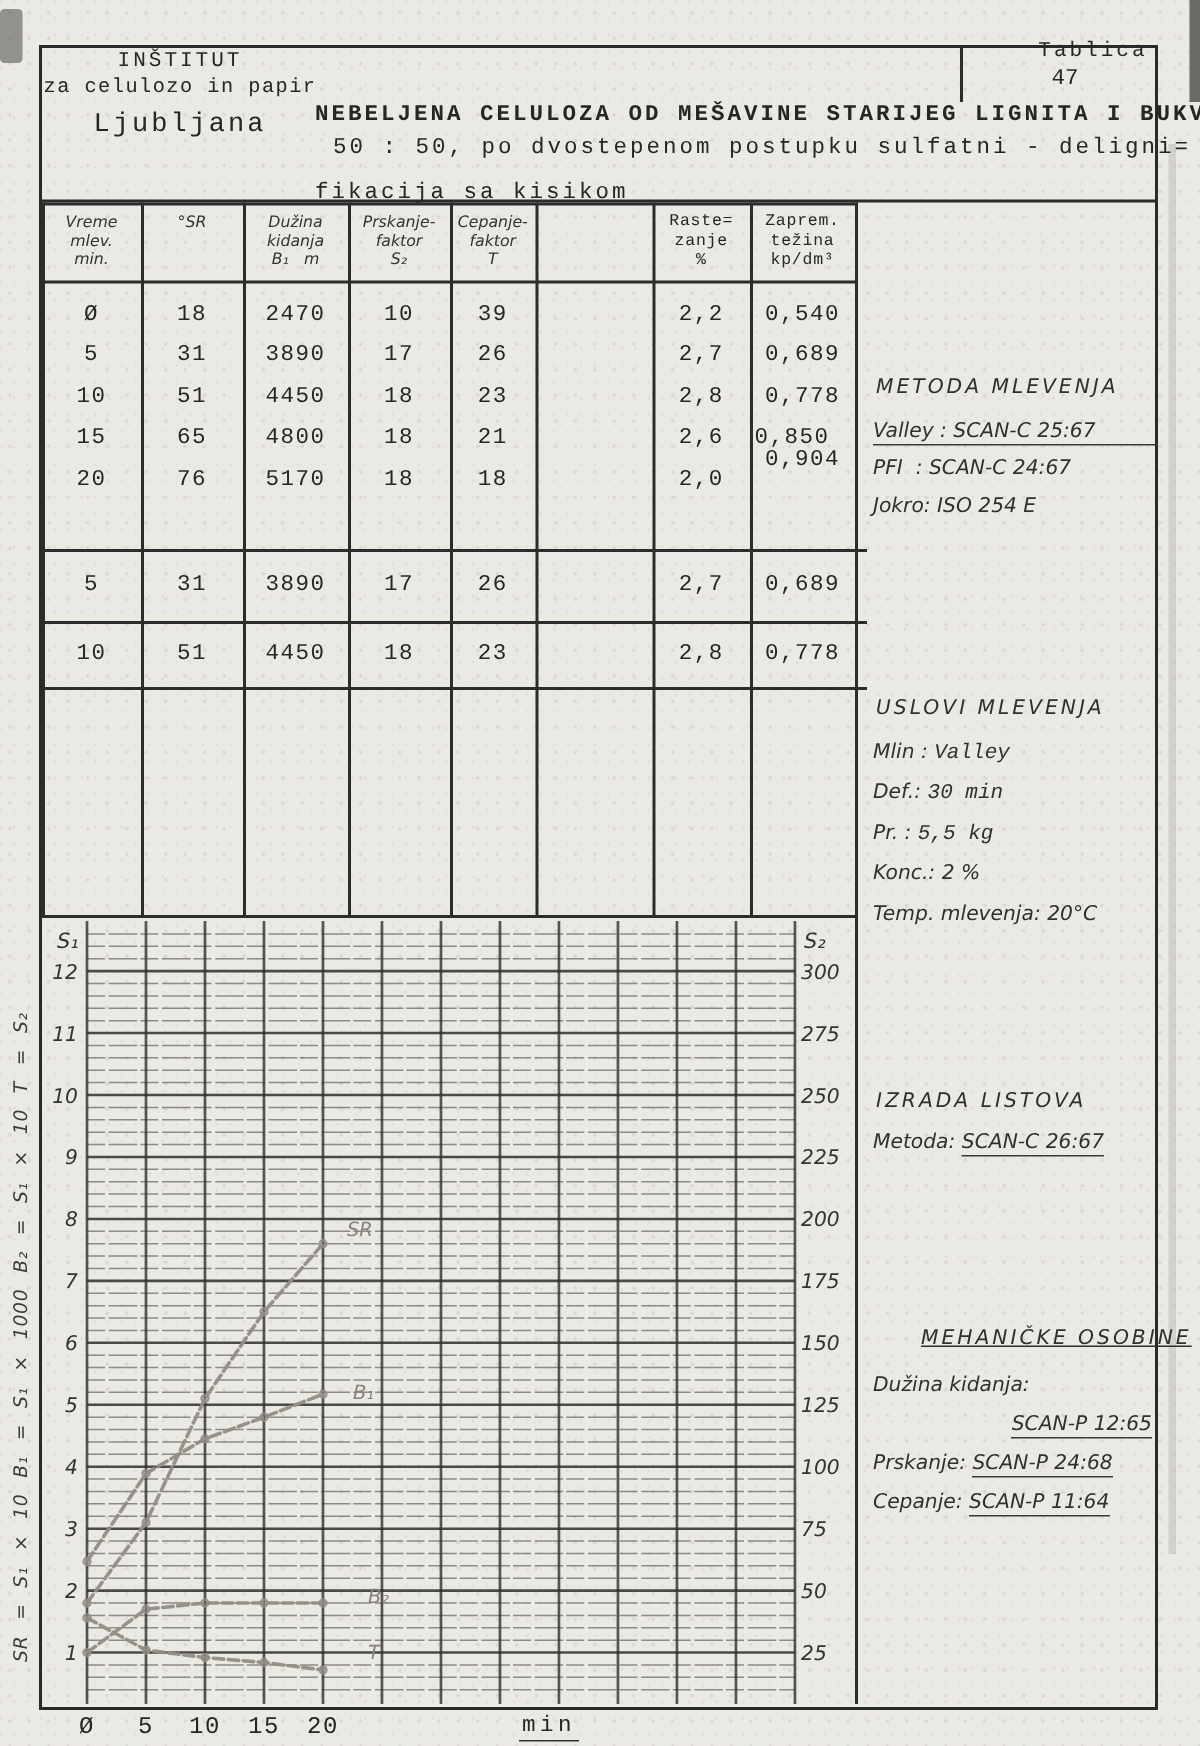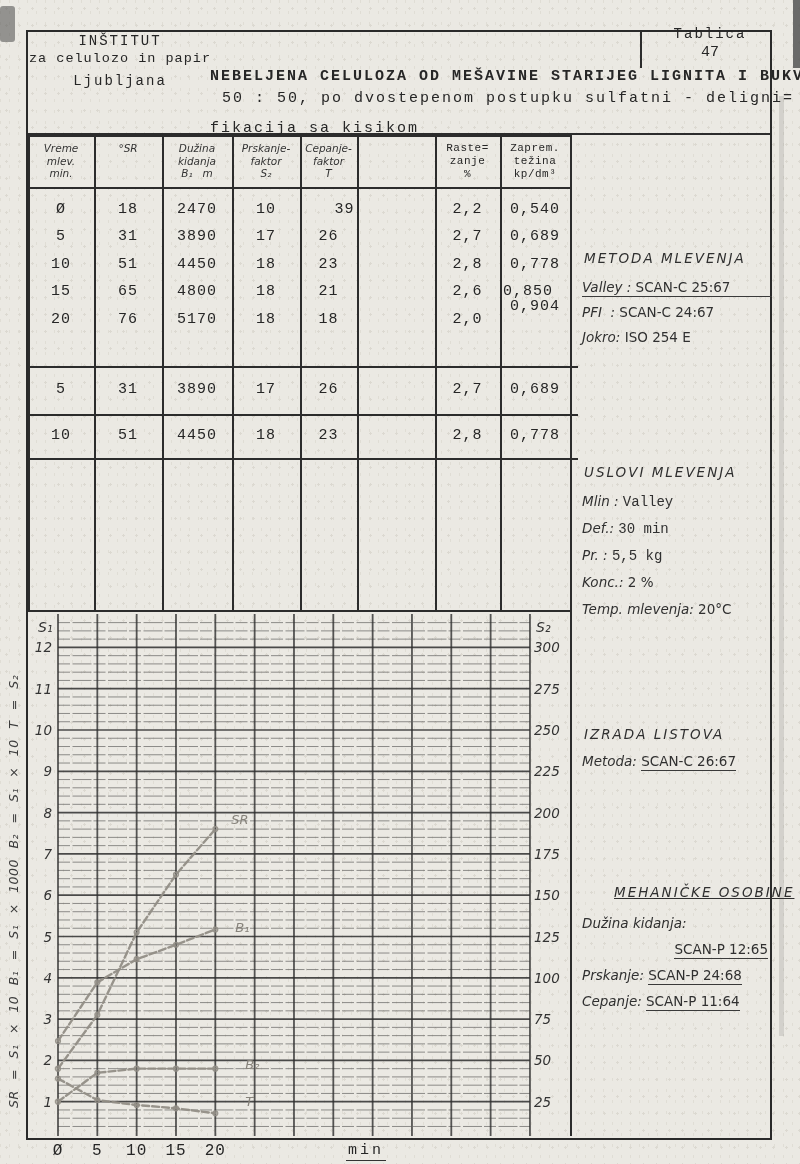--- a/index.html
+++ b/index.html
@@ -22,21 +22,21 @@
   .vline{position:absolute;background:#2c2c2c;width:2px;}
   .cell{position:absolute;text-align:center;font-size:15px;letter-spacing:1px;}
   .hcell{position:absolute;text-align:center;line-height:1.2;padding-top:3px;}
   .hcell.hand{font-size:10.5px;color:#333;}
   .hcell.mono{font-size:11px;letter-spacing:0.5px;}
   .title{font-weight:bold;font-size:15.5px;letter-spacing:3px;}
   .subtitle{font-size:15px;letter-spacing:2px;white-space:nowrap;}
   .side-title{font-family:"DejaVu Sans",sans-serif;font-style:italic;font-size:13.5px;letter-spacing:2px;color:#2f2f2f;white-space:nowrap;}
   .side-item{position:absolute;left:582px;width:186px;font-size:13.5px;color:#303030;white-space:nowrap;}
   .side-item .lbl{font-family:"DejaVu Sans",sans-serif;font-style:italic;}
-  .side-item .val{font-family:"DejaVu Sans",sans-serif;margin-top:22px;}
+  .side-item .val{font-family:"DejaVu Sans",sans-serif;font-style:italic;margin-top:22px;}
   .side-item.monoval .val{font-family:"Liberation Mono","DejaVu Sans Mono",monospace;font-size:14px;}
   .uline{border-bottom:1.5px solid #3a3a3a;padding-bottom:1px;}
   .xtick{position:absolute;transform:translateX(-50%);font-size:16px;letter-spacing:1px;}
   .rot-note{position:absolute;left:6px;top:1108px;transform:rotate(-90deg);transform-origin:0 0;
     font-family:"DejaVu Sans",sans-serif;font-style:italic;font-size:12.5px;color:#3c3c3c;
     white-space:nowrap;letter-spacing:0.5px;word-spacing:6px;}
   .artifact{position:absolute;background:#4a4a4a;}
 </style>
 </head>
 <body>
@@ -47,22 +47,22 @@
   <div class="artifact" style="left:793px;top:0;width:7px;height:68px;opacity:.8;"></div>
   <div class="artifact" style="left:779px;top:96px;width:5px;height:940px;opacity:.15;"></div>
 
   <div class="outer-border"></div>
   <div class="hline" style="left:28px;top:133px;width:742px;"></div>
   <div class="vline" style="left:640px;top:32px;height:36px;"></div>
   <div class="vline" style="left:570px;top:135px;height:1001px;"></div>
 
   <div class="abs mono" style="left:30px;top:33px;width:180px;text-align:center;font-size:14px;letter-spacing:2px;">INŠTITUT</div>
   <div class="abs mono" style="left:20px;top:51px;width:200px;text-align:center;font-size:13.5px;letter-spacing:1px;">za celulozo in papir</div>
-  <div class="abs mono" style="left:30px;top:73px;width:180px;text-align:center;font-size:14px;letter-spacing:2px;">Ljubljana</div>
-  <div class="abs mono" style="left:655px;top:26px;width:110px;text-align:center;font-size:14px;letter-spacing:2px;">Tablica</div>
+  <div class="abs mono" style="left:30px;top:73px;width:180px;text-align:center;font-size:18px;letter-spacing:2px;">Ljubljana</div>
+  <div class="abs mono" style="left:655px;top:26px;width:110px;text-align:right;font-size:14px;letter-spacing:2px;">Tablica</div>
   <div class="abs mono" style="left:655px;top:44px;width:110px;text-align:center;font-size:15px;">47</div>
   <div class="abs mono subtitle" style="left:210px;top:68px;font-weight:bold;">NEBELJENA CELULOZA OD MEŠAVINE STARIJEG LIGNITA I BUKVE</div>
   <div class="abs mono subtitle" style="left:222px;top:90px;">50 : 50, po dvostepenom postupku sulfatni - deligni=</div>
   <div class="abs mono subtitle" style="left:210px;top:120px;">fikacija sa kisikom</div>
 
   <div id="table-area">
       <div class="vline" style="left: 28px; top: 135px; height: 475px;"></div>
       <div class="vline" style="left: 94px; top: 135px; height: 475px;"></div>
       <div class="vline" style="left: 162px; top: 135px; height: 475px;"></div>
       <div class="vline" style="left: 232px; top: 135px; height: 475px;"></div>
@@ -81,21 +81,21 @@
       <div class="hcell hand" style="left: 163px; top: 139px; width: 68px;">Dužina<br>kidanja<br>B₁&nbsp;&nbsp;&nbsp;m</div>
       <div class="hcell hand" style="left: 233px; top: 139px; width: 66px;">Prskanje-<br>faktor<br>S₂</div>
       <div class="hcell hand" style="left: 301px; top: 139px; width: 55px;">Cepanje-<br>faktor<br>T</div>
       <div class="hcell hand" style="left: 358px; top: 139px; width: 76px;"></div>
       <div class="hcell mono" style="left: 436px; top: 139px; width: 63px;">Raste=<br>zanje<br>%</div>
       <div class="hcell mono" style="left: 501px; top: 139px; width: 68px;">Zaprem.<br>težina<br>kp/dm³</div>
       <div class="cell mono" style="left: 28px; top: 196px; width: 66px; line-height: 27px;">Ø</div>
       <div class="cell mono" style="left: 94px; top: 196px; width: 68px; line-height: 27px;">18</div>
       <div class="cell mono" style="left: 162px; top: 196px; width: 70px; line-height: 27px;">2470</div>
       <div class="cell mono" style="left: 232px; top: 196px; width: 68px; line-height: 27px;">10</div>
-      <div class="cell mono" style="left: 300px; top: 196px; width: 57px; line-height: 27px; margin-left: 16px;">39</div>
+      <div class="cell mono" style="left: 300px; top: 196px; width: 57px; line-height: 27px;">39</div>
       <div class="cell mono" style="left: 357px; top: 196px; width: 78px; line-height: 27px;"></div>
       <div class="cell mono" style="left: 435px; top: 196px; width: 65px; line-height: 27px;">2,2</div>
       <div class="cell mono" style="left: 500px; top: 196px; width: 70px; line-height: 27px;">0,540</div>
       <div class="cell mono" style="left: 28px; top: 223.4px; width: 66px; line-height: 27px;">5</div>
       <div class="cell mono" style="left: 94px; top: 223.4px; width: 68px; line-height: 27px;">31</div>
       <div class="cell mono" style="left: 162px; top: 223.4px; width: 70px; line-height: 27px;">3890</div>
       <div class="cell mono" style="left: 232px; top: 223.4px; width: 68px; line-height: 27px;">17</div>
       <div class="cell mono" style="left: 300px; top: 223.4px; width: 57px; line-height: 27px;">26</div>
       <div class="cell mono" style="left: 357px; top: 223.4px; width: 78px; line-height: 27px;"></div>
       <div class="cell mono" style="left: 435px; top: 223.4px; width: 65px; line-height: 27px;">2,7</div>

